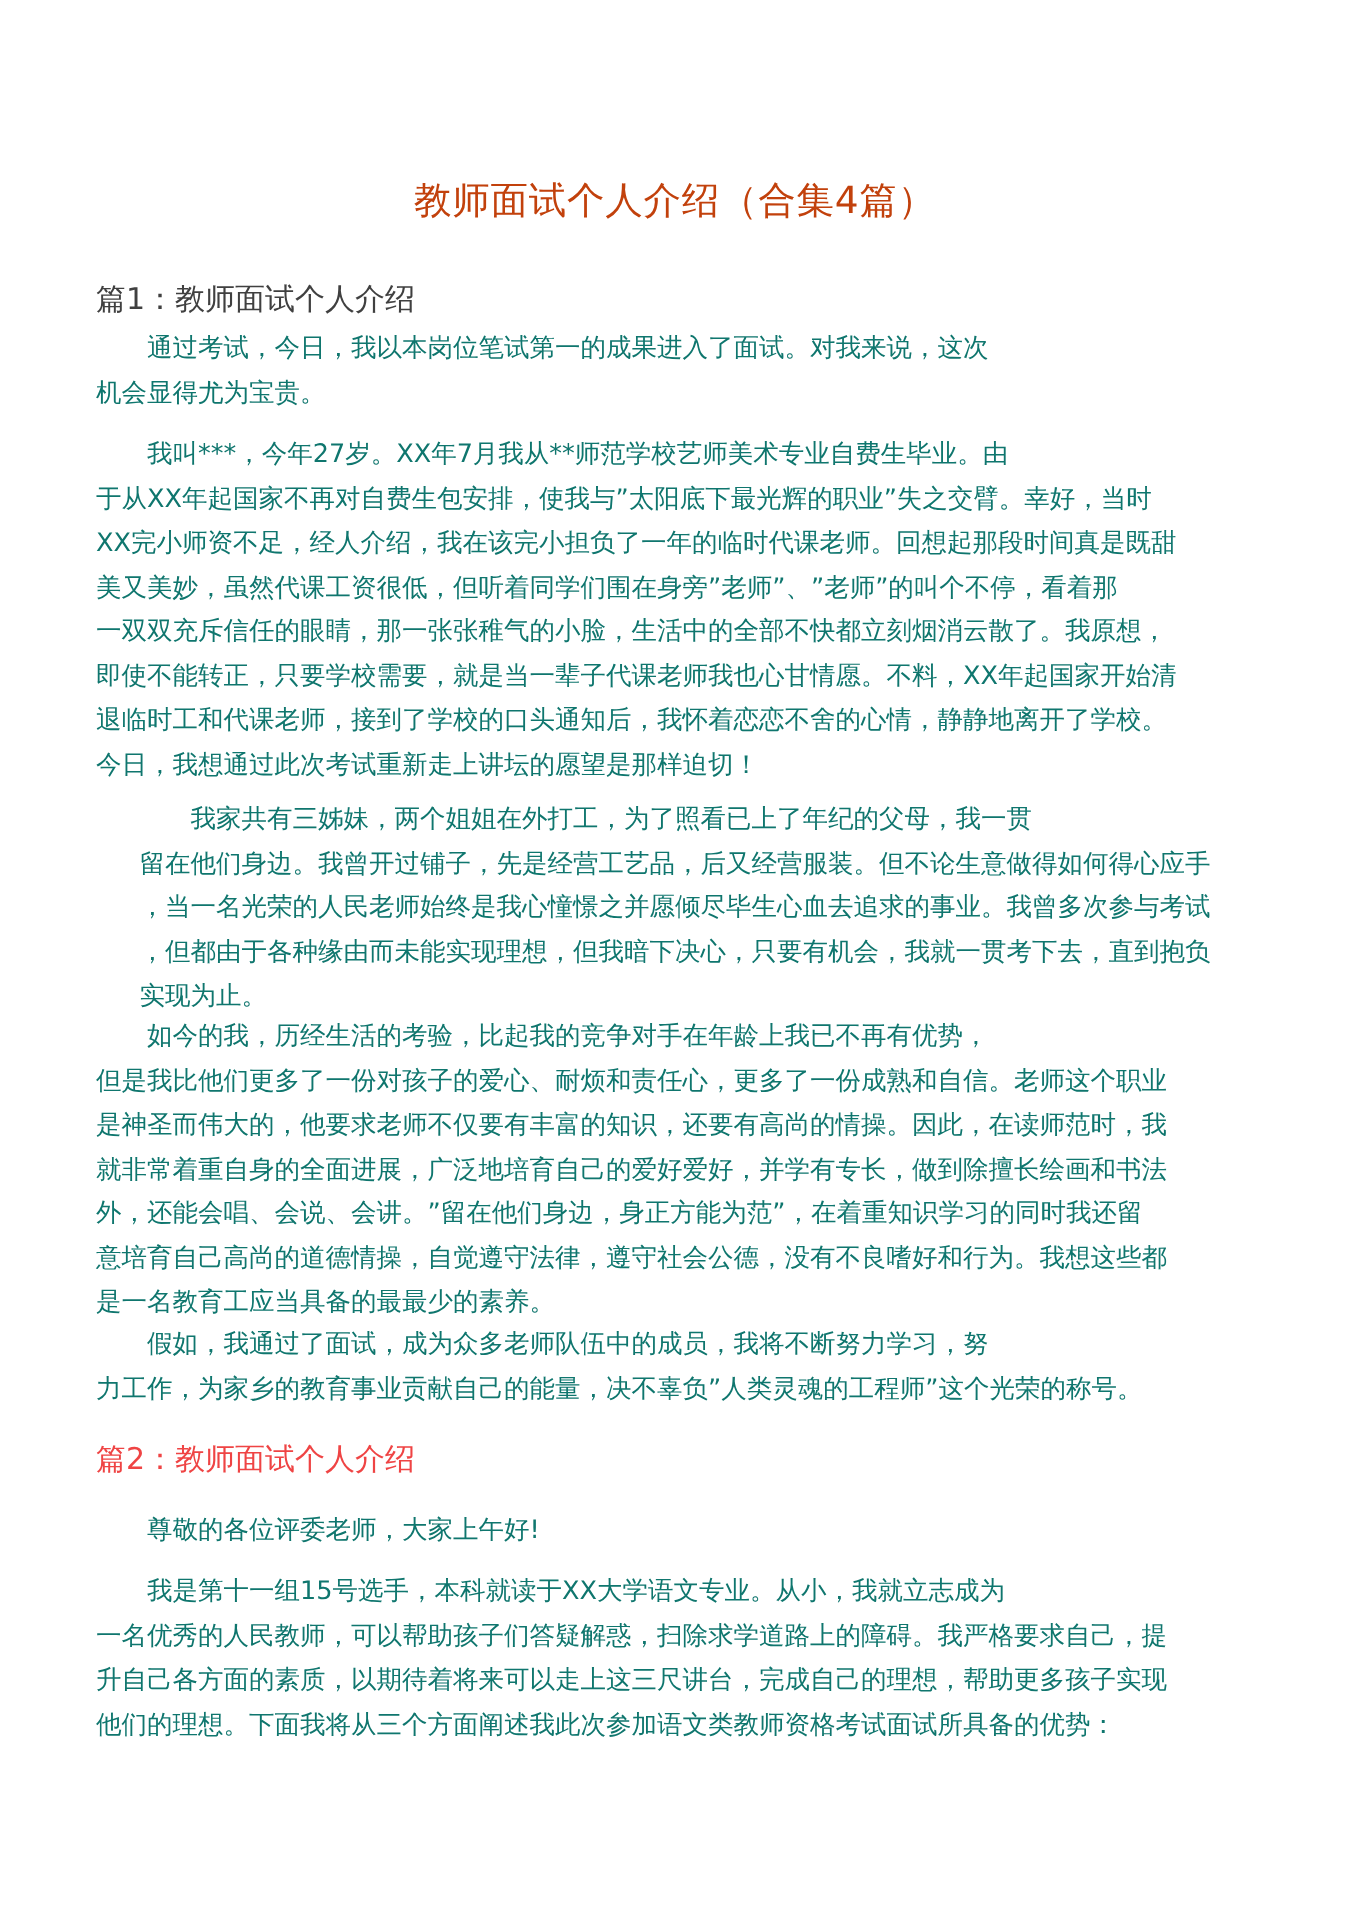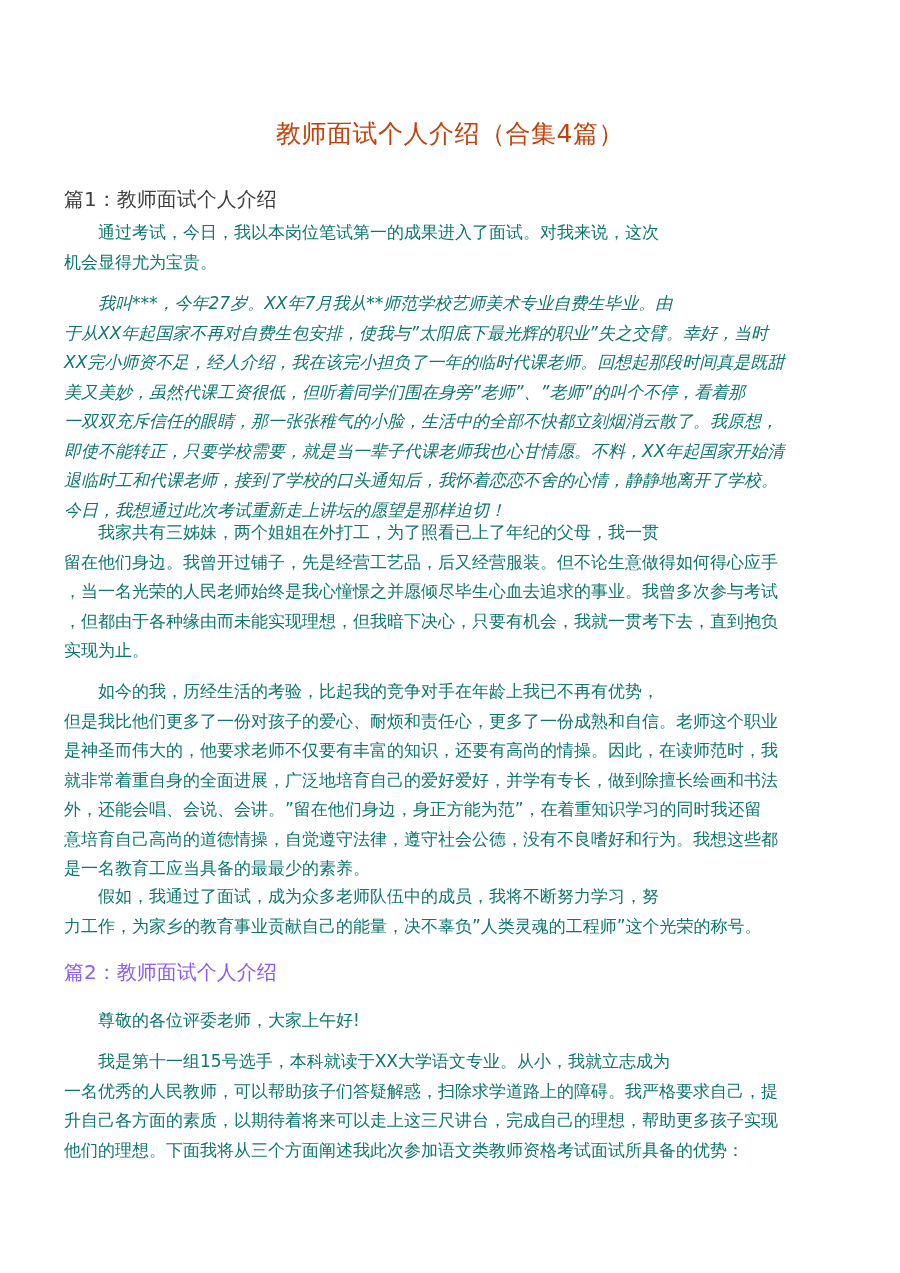--- a/index.html
+++ b/index.html
@@ -63,32 +63,32 @@
 
   <div class="doc-title">教师面试个人介绍（合集4篇）</div>
 
   <div class="section-heading" style="top: 185px; color: #404040;">篇1：教师面试个人介绍</div>
 
   <div class="para" style="top:218px;">
     <span class="line indent">通过考试，今日，我以本岗位笔试第一的成果进入了面试。对我来说，这次</span>
     <span class="line">机会显得尤为宝贵。</span>
   </div>
 
-  <div class="para" style="top:289px;font-style:italic;">
+  <div class="para" style="top:289px;">
     <span class="line indent">我叫***，今年27岁。XX年7月我从**师范学校艺师美术专业自费生毕业。由</span>
     <span class="line">于从XX年起国家不再对自费生包安排，使我与”太阳底下最光辉的职业”失之交臂。幸好，当时</span>
     <span class="line">XX完小师资不足，经人介绍，我在该完小担负了一年的临时代课老师。回想起那段时间真是既甜</span>
     <span class="line">美又美妙，虽然代课工资很低，但听着同学们围在身旁”老师”、”老师”的叫个不停，看着那</span>
     <span class="line">一双双充斥信任的眼睛，那一张张稚气的小脸，生活中的全部不快都立刻烟消云散了。我原想，</span>
     <span class="line">即使不能转正，只要学校需要，就是当一辈子代课老师我也心甘情愿。不料，XX年起国家开始清</span>
     <span class="line">退临时工和代课老师，接到了学校的口头通知后，我怀着恋恋不舍的心情，静静地离开了学校。</span>
     <span class="line">今日，我想通过此次考试重新走上讲坛的愿望是那样迫切！</span>
   </div>
 
-  <div class="para" style="top:518px;">
+  <div class="para" style="top:532px;margin-left:29px;">
     <span class="line indent">我家共有三姊妹，两个姐姐在外打工，为了照看已上了年纪的父母，我一贯</span>
     <span class="line">留在他们身边。我曾开过铺子，先是经营工艺品，后又经营服装。但不论生意做得如何得心应手</span>
     <span class="line">，当一名光荣的人民老师始终是我心憧憬之并愿倾尽毕生心血去追求的事业。我曾多次参与考试</span>
     <span class="line">，但都由于各种缘由而未能实现理想，但我暗下决心，只要有机会，我就一贯考下去，直到抱负</span>
     <span class="line">实现为止。</span>
   </div>
 
   <div class="para" style="top:677px;">
     <span class="line indent">如今的我，历经生活的考验，比起我的竞争对手在年龄上我已不再有优势，</span>
     <span class="line">但是我比他们更多了一份对孩子的爱心、耐烦和责任心，更多了一份成熟和自信。老师这个职业</span>
@@ -97,21 +97,21 @@
     <span class="line">外，还能会唱、会说、会讲。”留在他们身边，身正方能为范”，在着重知识学习的同时我还留</span>
     <span class="line">意培育自己高尚的道德情操，自觉遵守法律，遵守社会公德，没有不良嗜好和行为。我想这些都</span>
     <span class="line">是一名教育工应当具备的最最少的素养。</span>
   </div>
 
   <div class="para" style="top:882px;">
     <span class="line indent">假如，我通过了面试，成为众多老师队伍中的成员，我将不断努力学习，努</span>
     <span class="line">力工作，为家乡的教育事业贡献自己的能量，决不辜负”人类灵魂的工程师”这个光荣的称号。</span>
   </div>
 
-  <div class="section-heading" style="top: 958px; color: #8b5cf6;">篇2：教师面试个人介绍</div>
+  <div class="section-heading" style="top: 958px; color: #ef4444;">篇2：教师面试个人介绍</div>
 
   <div class="para" style="top:1006px;">
     <span class="line indent">尊敬的各位评委老师，大家上午好!</span>
   </div>
 
   <div class="para" style="top:1047px;">
     <span class="line indent">我是第十一组15号选手，本科就读于XX大学语文专业。从小，我就立志成为</span>
     <span class="line">一名优秀的人民教师，可以帮助孩子们答疑解惑，扫除求学道路上的障碍。我严格要求自己，提</span>
     <span class="line">升自己各方面的素质，以期待着将来可以走上这三尺讲台，完成自己的理想，帮助更多孩子实现</span>
     <span class="line">他们的理想。下面我将从三个方面阐述我此次参加语文类教师资格考试面试所具备的优势：</span>

